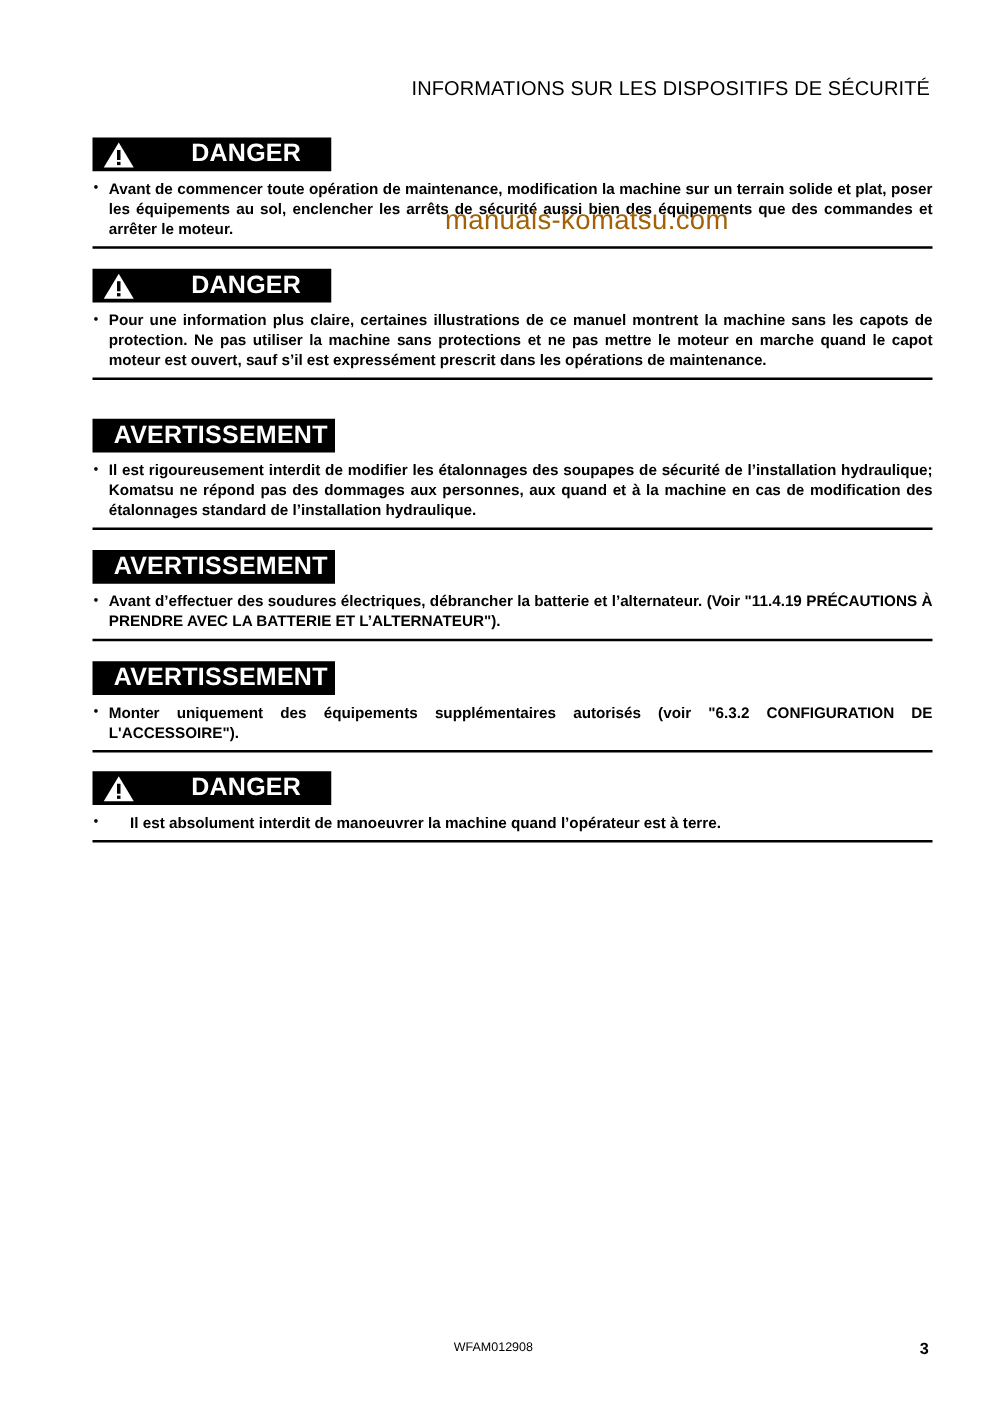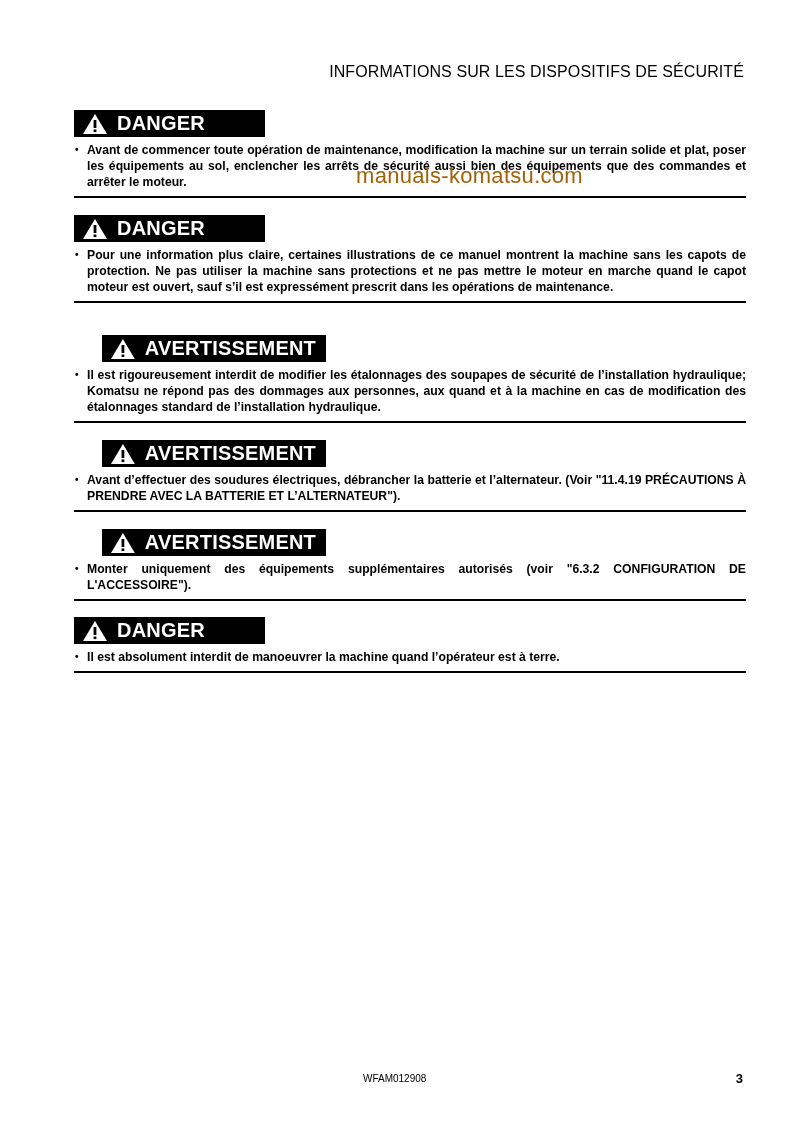--- a/index.html
+++ b/index.html
@@ -32,22 +32,22 @@
       align-items: center;
       background: #000;
       color: #fff;
       height: 27px;
       padding: 0 10px 0 8px;
       font-weight: bold;
       font-size: 20px;
       letter-spacing: 0.2px;
       box-sizing: border-box;
     }
-    .label-box.danger { width: 191px; }
-    .label-box.warning { width: 224px; margin-left: 28px; }
+    .label-box.danger { width: 191px; gap: 36px; }
+    .label-box.warning { width: 194px; }
     .warn-icon {
       width: 26px;
       height: 22px;
       margin-right: 9px;
       display: inline-block;
     }
     .body-row {
       position: relative;
       padding-left: 13px;
       margin-top: 3px;
@@ -57,20 +57,21 @@
       text-align: justify;
     }
     .bullet {
       position: absolute;
       left: 1px;
       top: 0;
       font-size: 10px;
     }
     .para-line {
       display: block;
+      margin-left: 17px;
     }
     .rule {
       height: 2px;
       background: #000;
       margin-top: 6px;
     }
     .watermark {
       position: absolute;
       left: 356px;
       top: 163px;

